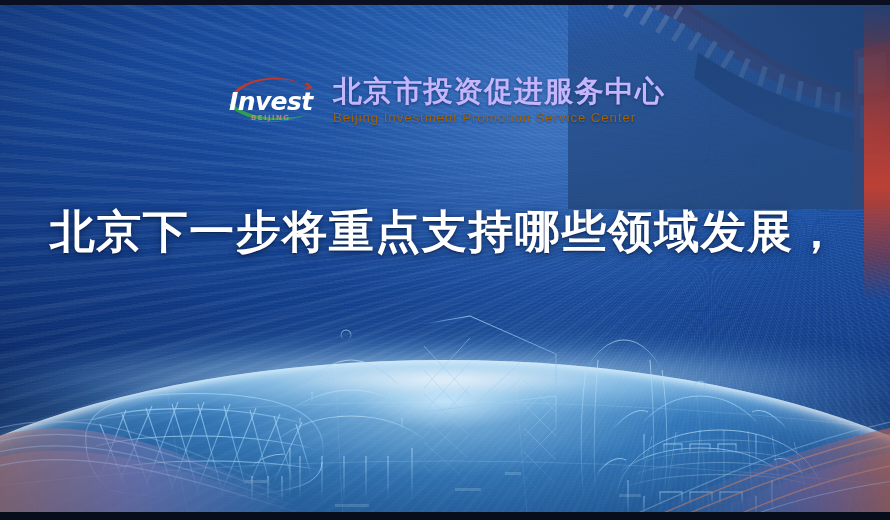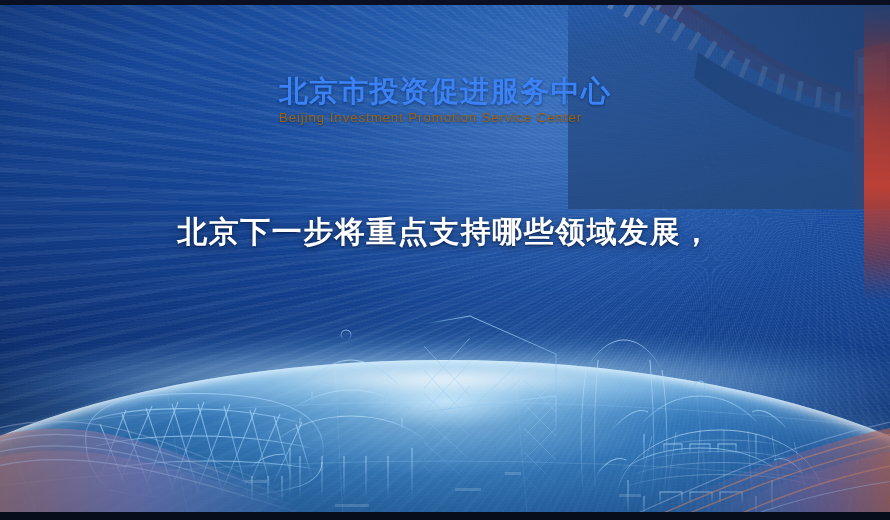--- a/index.html
+++ b/index.html
@@ -131,21 +131,21 @@
     position:absolute;left:0;right:0;top:74px;
     display:flex;align-items:flex-start;justify-content:center;
     z-index:30;
   }
   .logo-inner{display:flex;align-items:flex-start;gap:12px;}
   .mark{position:relative;width:96px;height:52px;flex:0 0 auto;}
   .mark svg{display:block;}
   .logo-texts{display:flex;flex-direction:column;gap:2px;padding-top:1px;}
   .cn-name{
     font-size:29px;line-height:33px;
-    font-weight:700;color:#3b82f6;
+    font-weight:700;color:#c4b5fd;
     letter-spacing:1.2px;
     text-shadow:0 1px 3px rgba(4,22,60,.55);
     font-family:"DejaVu Sans","Liberation Sans",sans-serif;
   }
   .en-name{
     font-size:13.2px;line-height:16px;
     font-weight:400;color:#a16207;
     letter-spacing:.95px;
     text-shadow:0 1px 2px rgba(4,22,60,.5);
   }
@@ -153,21 +153,21 @@
   
   .headline{
     position:absolute;left:0;right:0;top:196px;
     z-index:30;text-align:center;
     padding:0 18px;
   }
   .hl-line{
     font-family:"DejaVu Sans","Liberation Sans",sans-serif;
     font-weight:700;
     color:#ffffff;
-    font-size:30px;
+    font-size:45px;
     line-height:72px;
     letter-spacing:1.5px;
     text-shadow:0 2px 10px rgba(3,20,56,.55), 0 1px 2px rgba(3,20,56,.7);
     white-space:nowrap;
     text-align:center;
   }
 </style>
 </head>
 <body>
 
@@ -531,20 +531,29 @@
         <path d="M900 100 C 830 110, 780 124, 740 140"></path>
         <path d="M900 40 C 800 60, 716 98, 636 134"></path>
       </g>
     </svg>
   </div>
 
   <div class="bg-vignette"></div>
 
   <div class="logo-row">
     <div class="logo-inner">
+      <div class="mark">
+        <svg width="96" height="52" viewBox="0 0 96 52" xmlns="http://www.w3.org/2000/svg">
+          <path d="M10 22 C 22 4, 58 0, 84 12 L78 16 L88 14 L82 8 L80 11 C 56 -2, 20 3, 6 21 Z" fill="#c0392b"></path>
+          <path d="M4 30 C 14 46, 52 52, 84 40 C 56 48, 18 43, 8 29 Z" fill="#2f9e4f"></path>
+          <path d="M20 44 C 40 50, 66 47, 84 40 C 62 50, 38 50, 20 44 Z" fill="#1d7fc4" opacity=".85"></path>
+          <text x="4" y="36" font-family="DejaVu Sans, Liberation Sans, sans-serif" font-size="25" font-style="italic" font-weight="700" fill="#ffffff" letter-spacing="-.6">Invest</text>
+          <text x="26" y="46" font-family="DejaVu Sans, Liberation Sans, sans-serif" font-size="7" font-weight="700" fill="#e38b7f" opacity=".75" letter-spacing="1.4">BEIJING</text>
+        </svg>
+      </div>
       <div class="logo-texts">
         <div class="cn-name">北京市投资促进服务中心</div>
         <div class="en-name">Beijing Investment Promotion Service Center</div>
       </div>
     </div>
   </div>
 
   <div class="headline">
     <div class="hl-line">北京下一步将重点支持哪些领域发展，</div>
   </div>

